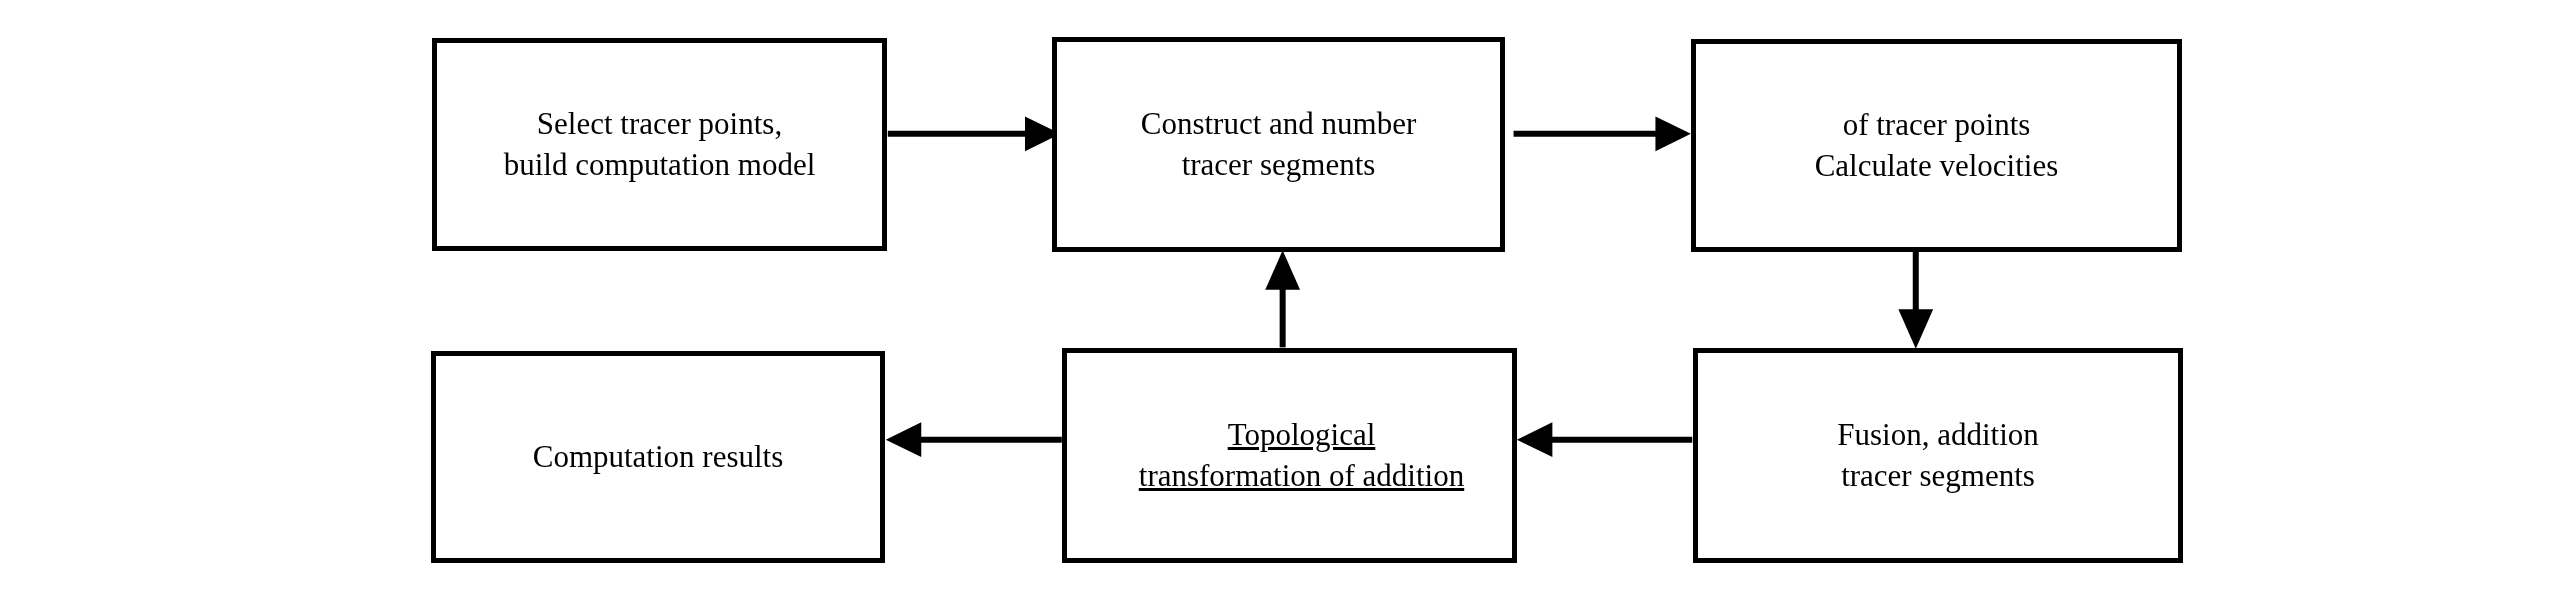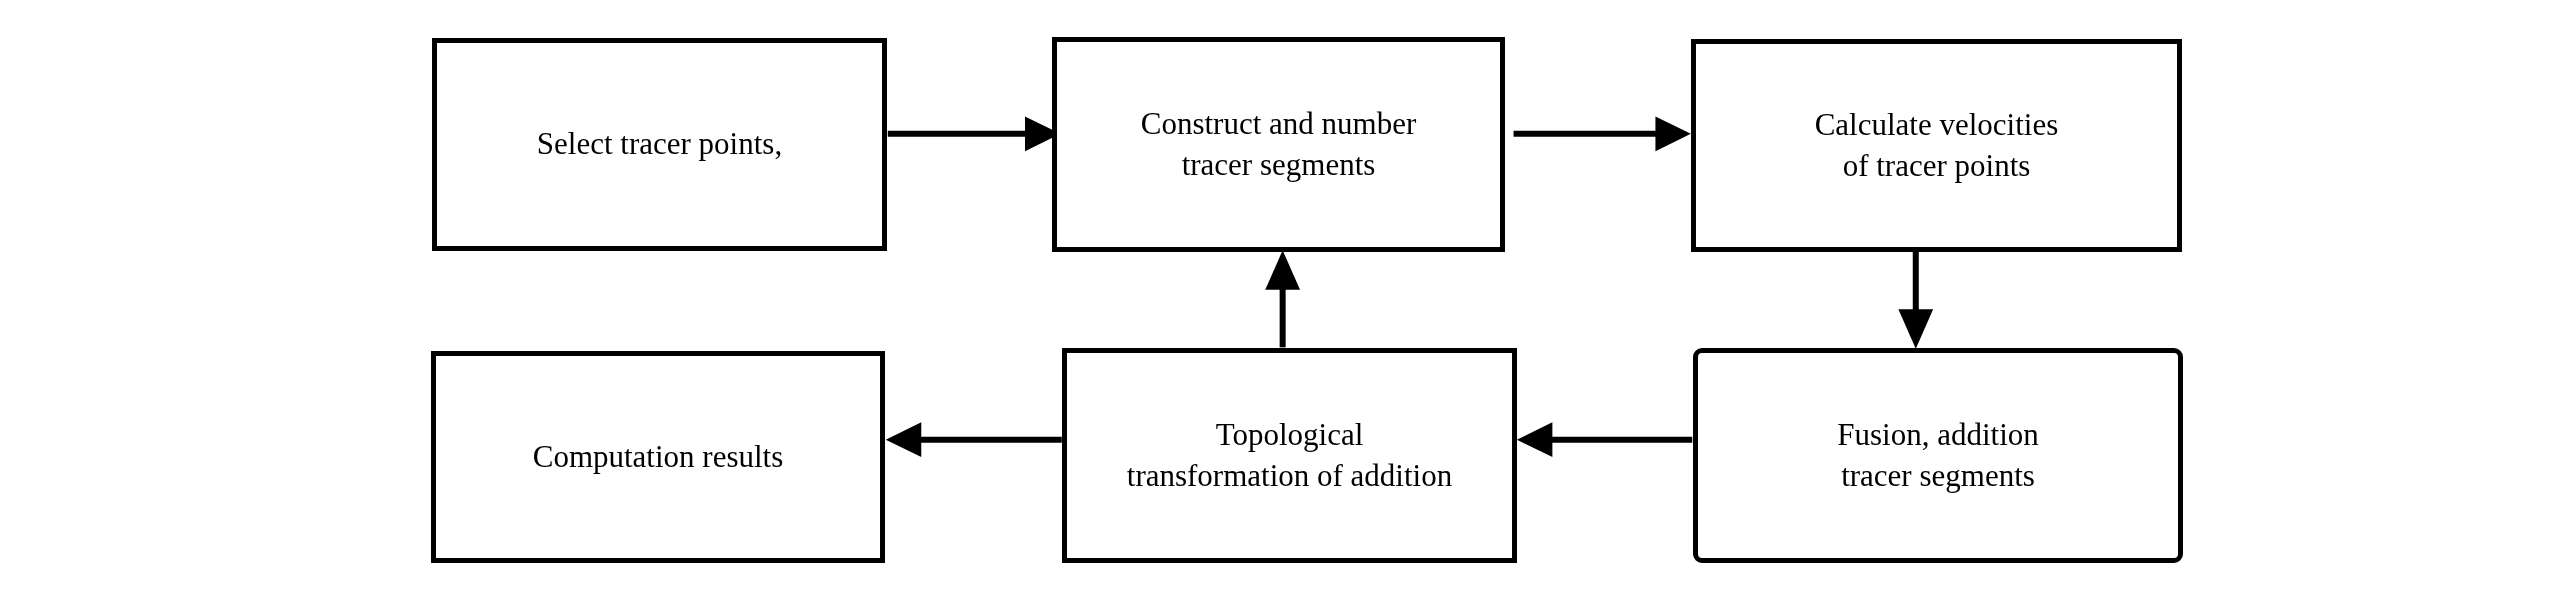--- a/index.html
+++ b/index.html
@@ -34,21 +34,22 @@
     white-space: nowrap;
     display: block;
   }
   
   .node.overflow {
     overflow: visible;
   }
   .node.overflow .label {
     position: relative;
     width: 509px;
-    left: 0;
+    left: 12px;
+    text-decoration: underline;
   }
   #arrows {
     position: absolute;
     left: 0;
     top: 0;
     width: 2576px;
     height: 601px;
     z-index: 1;
     pointer-events: none;
   }
@@ -96,51 +97,52 @@
 
     <g>
       <line class="arrow-line" x1="1915" y1="519" x2="1915" y2="398"></line>
       <polygon class="arrow-head" points="1915,374 1889,433 1941,433"></polygon>
     </g>
   </svg>
 
   <div class="node" style="left:432px; top:38px; width:455px; height:213px;">
     <div class="label-group">
       <span class="label">Select tracer points,</span>
+      <span class="label">build computation model</span>
     </div>
   </div>
 
   <div class="node" style="left:1052px; top:37px; width:453px; height:215px;">
     <div class="label-group">
       <span class="label">Construct and number</span>
       <span class="label">tracer segments</span>
     </div>
   </div>
 
   <div class="node" style="left:1691px; top:39px; width:491px; height:213px;">
     <div class="label-group">
+      <span class="label">of tracer points</span>
       <span class="label">Calculate velocities</span>
-      <span class="label">of tracer points</span>
     </div>
   </div>
 
   <div class="node" style="left:431px; top:351px; width:454px; height:212px;">
     <div class="label-group">
       <span class="label">Computation results</span>
     </div>
   </div>
 
   <div class="node overflow" style="left:1062px; top:348px; width:455px; height:215px;">
     <div class="label-group">
       <span class="label">Topological</span>
       <span class="label">transformation of addition</span>
     </div>
   </div>
 
-  <div class="node" style="left:1693px; top:348px; width:490px; height:215px;border-radius:9px;">
+  <div class="node" style="left:1693px; top:348px; width:490px; height:215px;">
     <div class="label-group">
       <span class="label">Fusion, addition</span>
       <span class="label">tracer segments</span>
     </div>
   </div>
 
 </div>
 
 
 </body></html>

